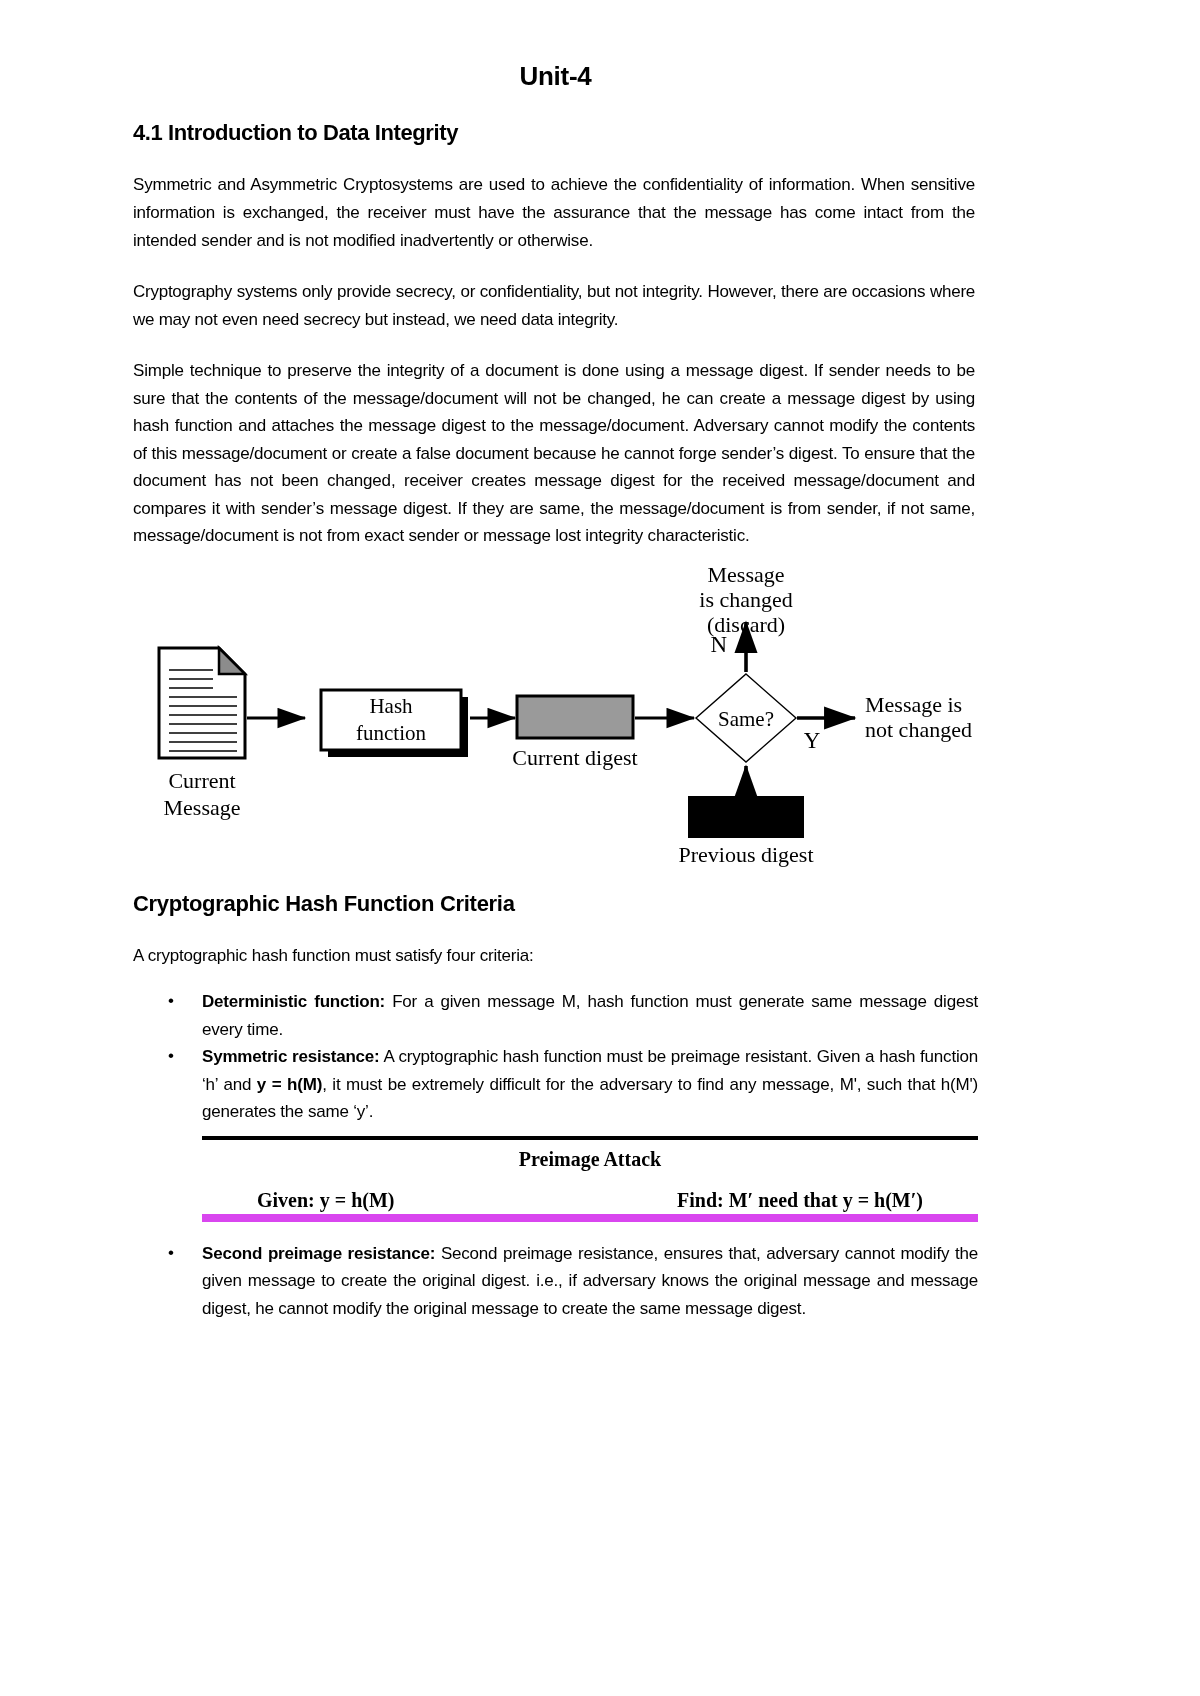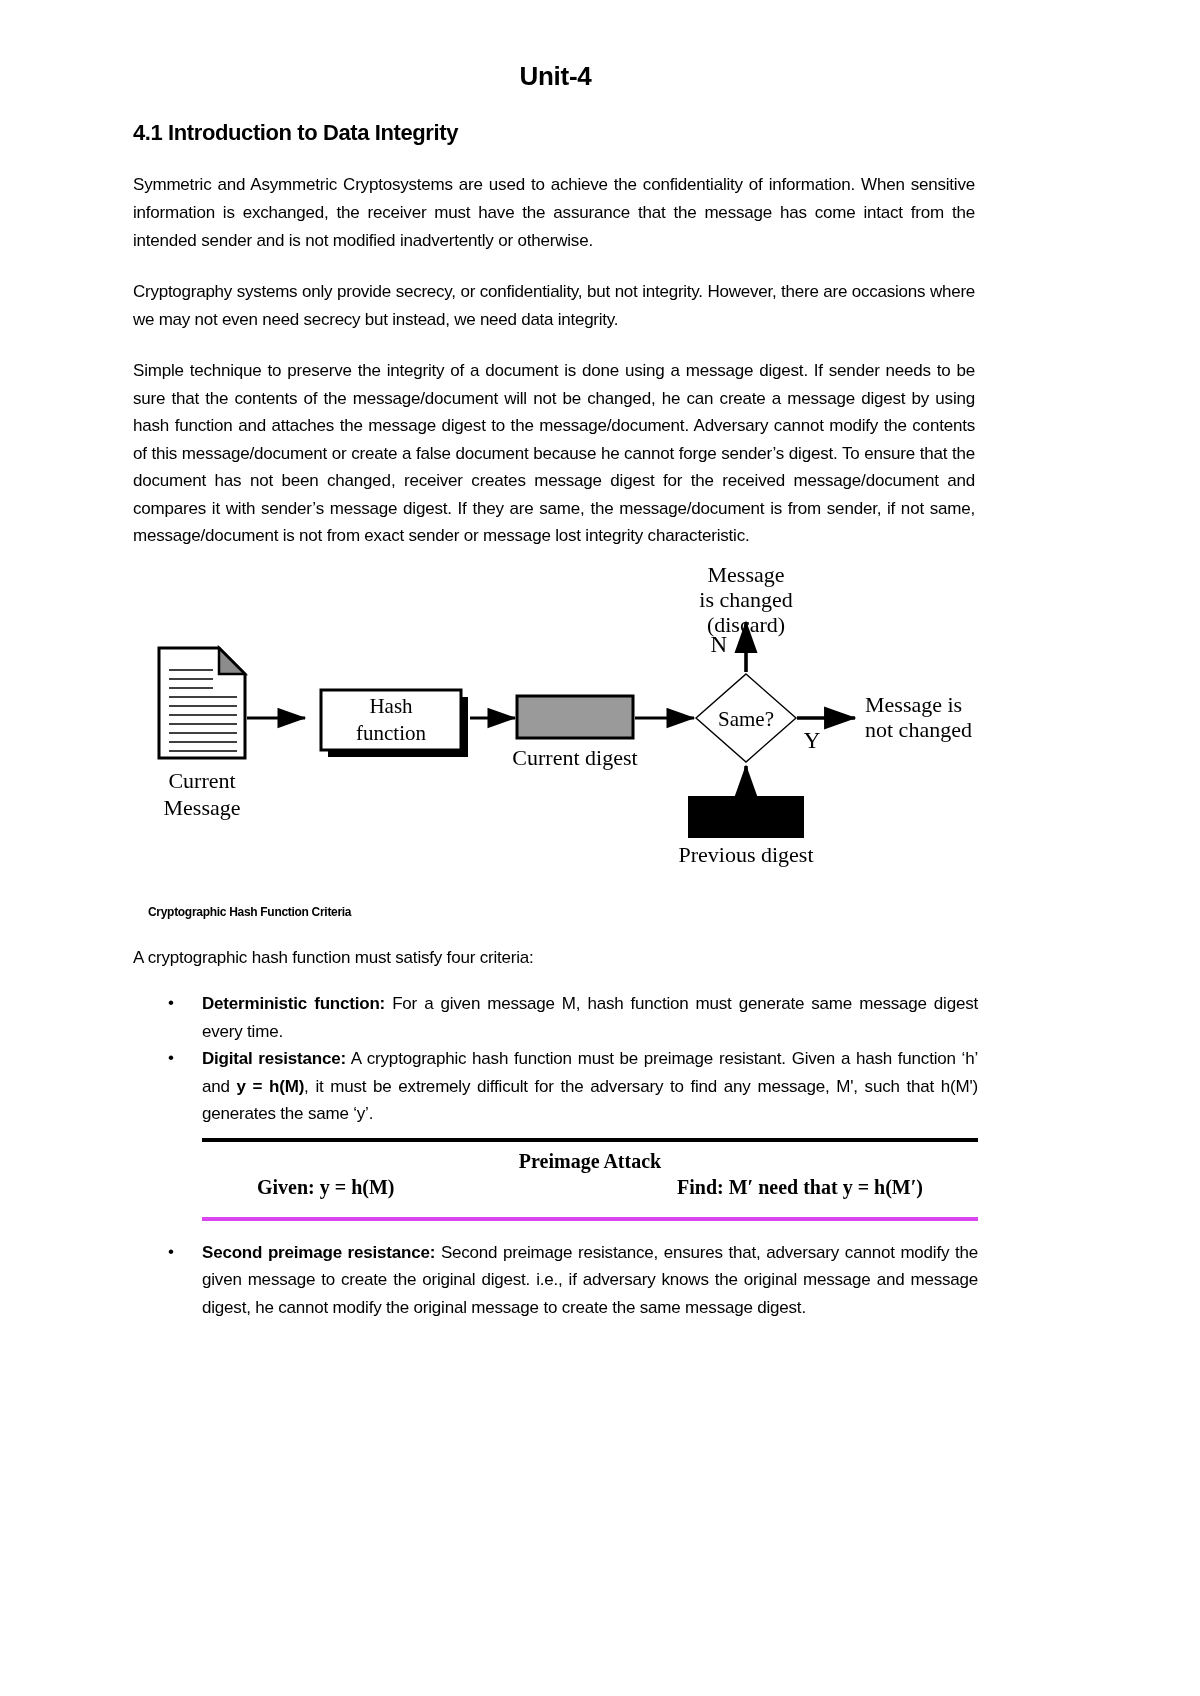--- a/index.html
+++ b/index.html
@@ -52,23 +52,23 @@
     font-style: italic;
   }
   h2.section-head {
     font-size: 22px;
     font-weight: bold;
     margin: 27px 0 16px 0;
     letter-spacing: -0.4px;
     line-height: 1.3;
   }
   h3.sub-head {
-    font-size: 12px;
-    font-weight: bold;
-    margin: 15px;
+    font-size: 22px;
+    font-weight: bold;
+    margin: 0;
     letter-spacing: -0.3px;
     line-height: 1.3;
   }
 
   
   p.body {
     font-size: 17px;
     line-height: 1.62;
     text-align: justify;
     margin: 24px 3px 0 0;
@@ -102,38 +102,38 @@
     font-size: 17px;
     line-height: 1.62;
   }
   ul.criteria > li b { font-weight: bold; }
 
   
   .attack-box {
     margin: 10px 0 8px 69px;
     width: 776px;
     border-top: 4px solid #000;
-    border-bottom: 4px solid #d946ef;
-    padding: 6px 0 18px 0;
+    border-bottom: 8px solid #d946ef;
+    padding: 6px 0 2px 0;
     box-sizing: border-box;
     font-family: "Liberation Serif", serif;
   }
   .attack-title {
     text-align: center;
     font-weight: bold;
     font-size: 20px;
     line-height: 1.35;
   }
   .attack-row {
     display: flex;
     justify-content: space-between;
     align-items: flex-end;
     font-weight: bold;
     font-size: 20px;
-    margin-top: 1px;
+    margin-top: 16px;
     padding: 0 55px 0 55px;
     box-sizing: border-box;
   }
   .attack-row .cell-left { text-align: left; }
   .attack-row .cell-right { text-align: right; }
 
   
   .diagram {
     position: relative;
     width: 845px;
@@ -225,21 +225,21 @@
 
     <p class="body">A cryptographic hash function must satisfy four criteria:</p>
 
     <ul class="criteria">
       <li>
         <span class="bullet">•</span>
         <b>Deterministic function:</b><span> For a given message M, hash function must generate same message digest every time.</span>
       </li>
       <li>
         <span class="bullet">•</span>
-        <b>Digital resistance:</b><span> A cryptographic hash function must be preimage resistant. Given a hash function ‘h’ and </span><b>y = h(M)</b><span>, it must be extremely difficult for the adversary to find any message, M', such that h(M') generates the same ‘y’.</span>
+        <b>Symmetric resistance:</b><span> A cryptographic hash function must be preimage resistant. Given a hash function ‘h’ and </span><b>y = h(M)</b><span>, it must be extremely difficult for the adversary to find any message, M', such that h(M') generates the same ‘y’.</span>
       </li>
     </ul>
 
     <div class="attack-box">
       <div class="attack-title">Preimage Attack</div>
       <div class="attack-row">
         <span class="cell-left">Given: y = h(M)</span>
         <span class="cell-right">Find: M′ need that y = h(M′)</span>
       </div>
     </div>

